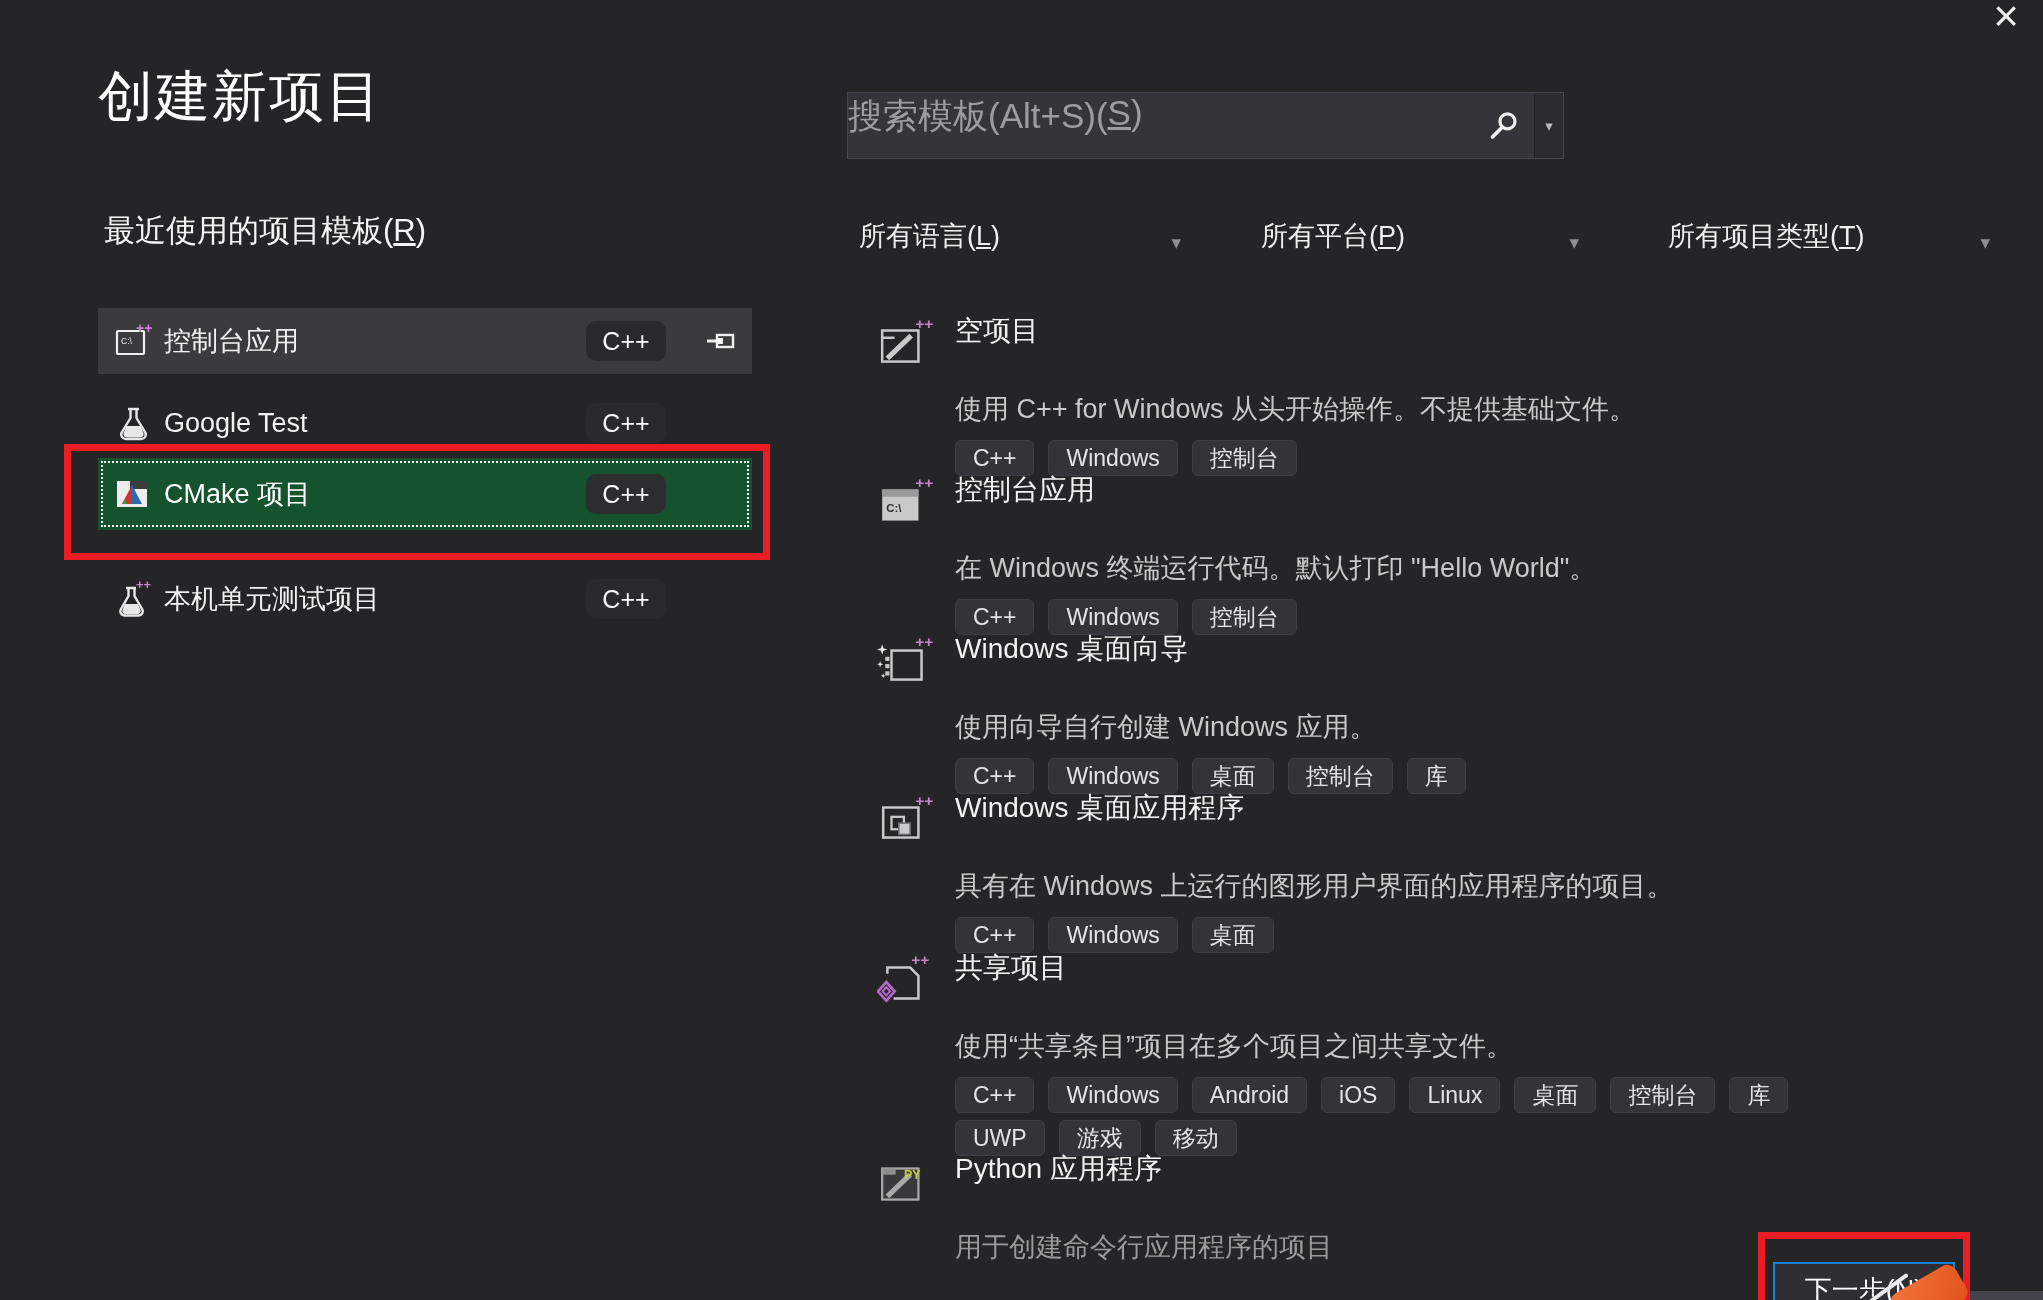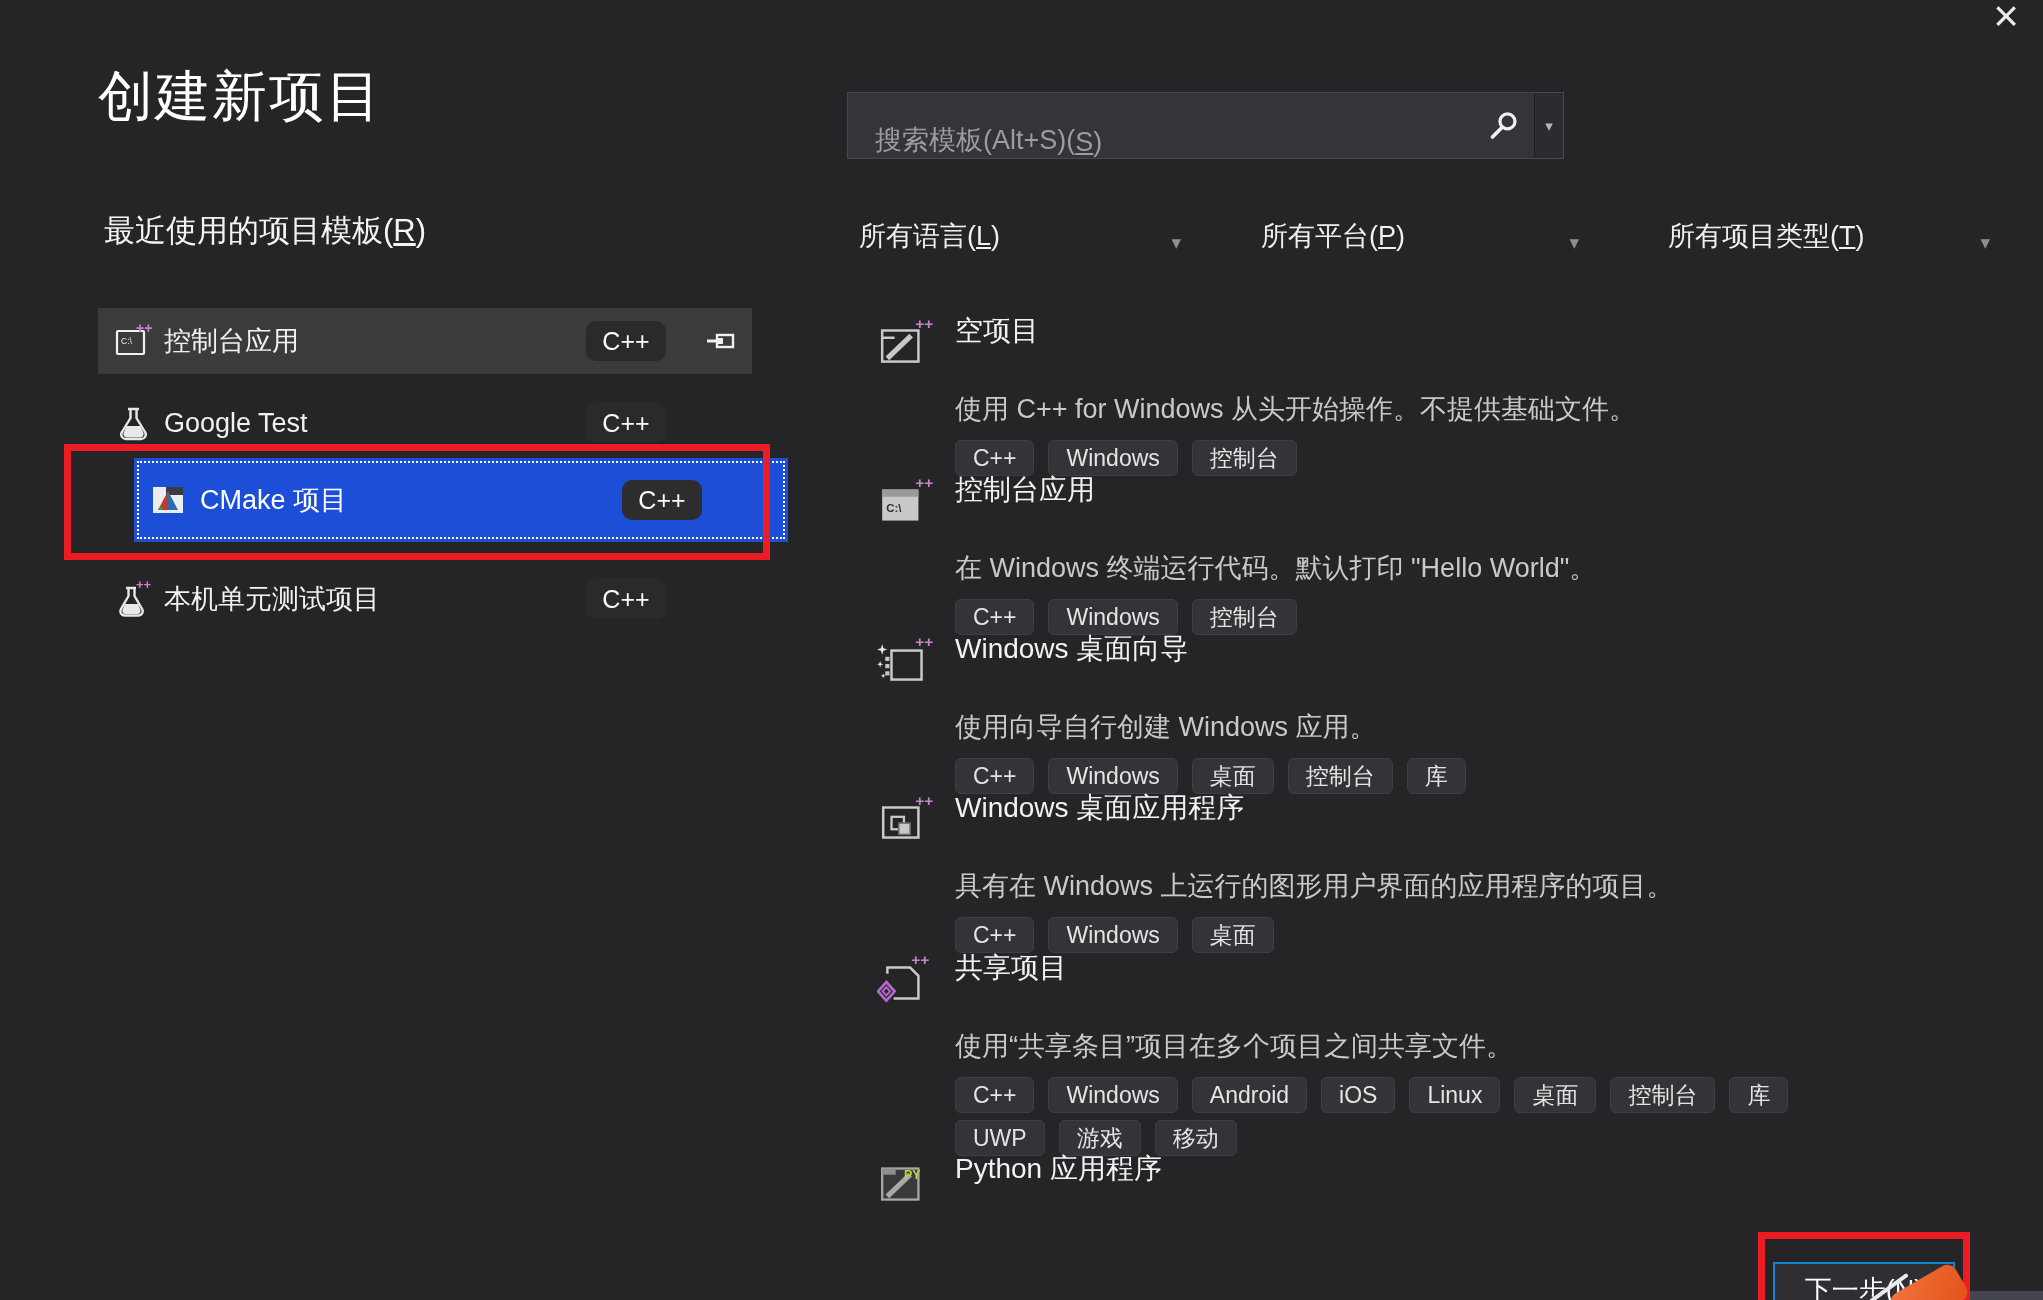--- a/index.html
+++ b/index.html
@@ -22,22 +22,22 @@
   .dlg-title{
     left:98px;top:60px;font-size:55px;font-weight:300;color:#ffffff;letter-spacing:2px;
   }
 
   
   .search-box{
     left:847px;top:92px;width:717px;height:67px;box-sizing:border-box;
     background:#34343a;border:1px solid #47474d;display:flex;align-items:stretch;
   }
   .search-text{
-    flex:1;display:flex;align-items:flex-end;padding-left:27px;
-    font-size:27px;color:#9c9ca2;white-space:nowrap;overflow:hidden;
+    flex:1;display:flex;align-items:flex-start;padding-left:0;
+    font-size:35px;color:#9c9ca2;white-space:nowrap;overflow:hidden;
   }
   .search-icon-zone{width:60px;display:flex;align-items:center;justify-content:center;}
   .search-split{
     width:28px;background:#2b2b30;border-left:1px solid #202024;
     display:flex;align-items:center;justify-content:center;
     font-size:15px;color:#b9b9bd;
   }
   .mn{text-decoration:underline;}
 
   
@@ -54,22 +54,22 @@
   .recent-header{left:104px;top:210px;font-size:31px;color:#f4f4f4;}
   .recent-row{
     left:98px;width:654px;height:66px;box-sizing:border-box;
     display:flex;align-items:center;
   }
   .recent-row .row-icon{width:38px;height:38px;margin-left:16px;flex:none;}
   .recent-row .row-label{margin-left:12px;font-size:27px;color:#f1f1f1;flex:1;
     white-space:nowrap;overflow:hidden;}
   .row-hover{background:#3b3b3d;}
   .row-selected{
-    background:#1d4ed8;height:84px;
-    outline:2px dotted #ffffff;outline-offset:-5px;margin-left:36px;
+    background:#14532d;height:72px;
+    outline:2px dotted #ffffff;outline-offset:-5px;
   }
   .row-selected .row-label{color:#ffffff;}
   .lang-badge{
     width:80px;height:40px;border-radius:10px;background:#2a2a2d;
     display:flex;align-items:center;justify-content:center;
     font-size:25px;color:#fafafa;flex:none;margin-right:86px;
   }
   .row-selected .lang-badge{background:#2d2d30;}
   .pin-zone{position:absolute;right:14px;width:36px;height:36px;
     display:flex;align-items:center;justify-content:center;}
@@ -317,20 +317,21 @@
 
 <div class="tpl-row" style="top:1150px;">
   <svg class="tpl-icon" viewBox="0 0 56 56">
     <rect x="5" y="14" width="35" height="30" fill="#39393c" stroke="#a8a8a8" stroke-width="2.2"></rect>
     <rect x="5" y="14" width="13" height="6" fill="#8f8f8f"></rect>
     <line x1="10" y1="41" x2="32" y2="20" stroke="#a8a8a8" stroke-width="5"></line>
     <text x="26" y="24" font-size="12" font-weight="bold" fill="#c3cf3d">PY</text>
   </svg>
   <div class="tpl-body">
     <div class="tpl-name">Python 应用程序</div>
+    <div class="tpl-desc dim">用于创建命令行应用程序的项目</div>
   </div>
 </div>
 
 <div class="abs bottom-strip"></div>
 <div class="abs bottom-strip-light"></div>
 
 <div class="abs next-btn">
     <span>下一步(</span>
     <span class="mn">N</span>
     <span>)</span>

